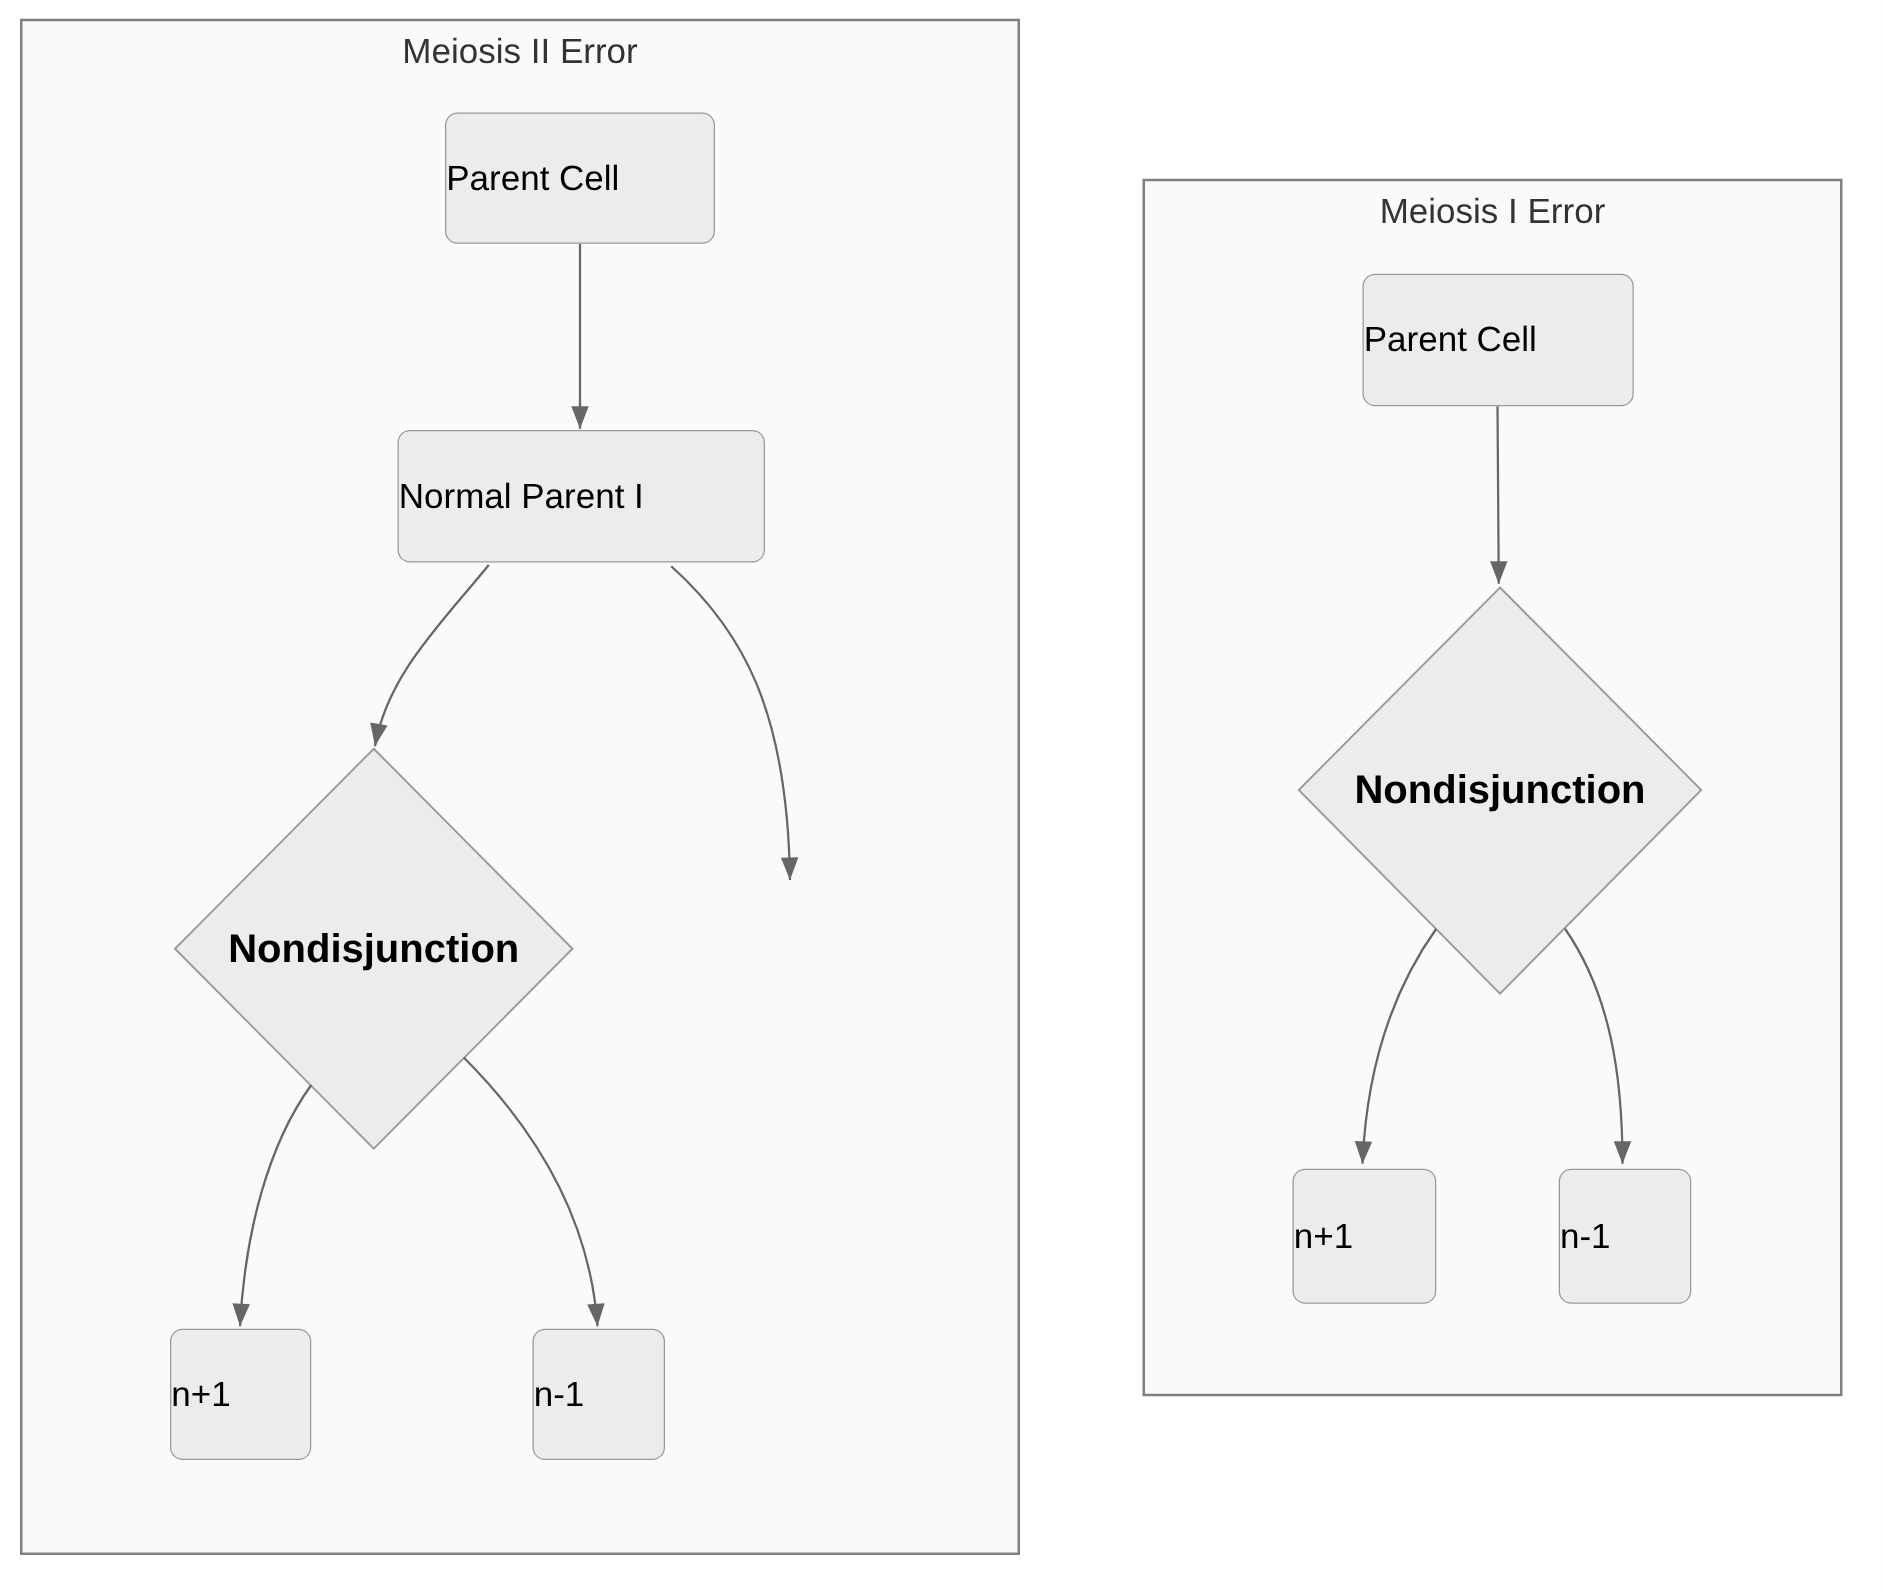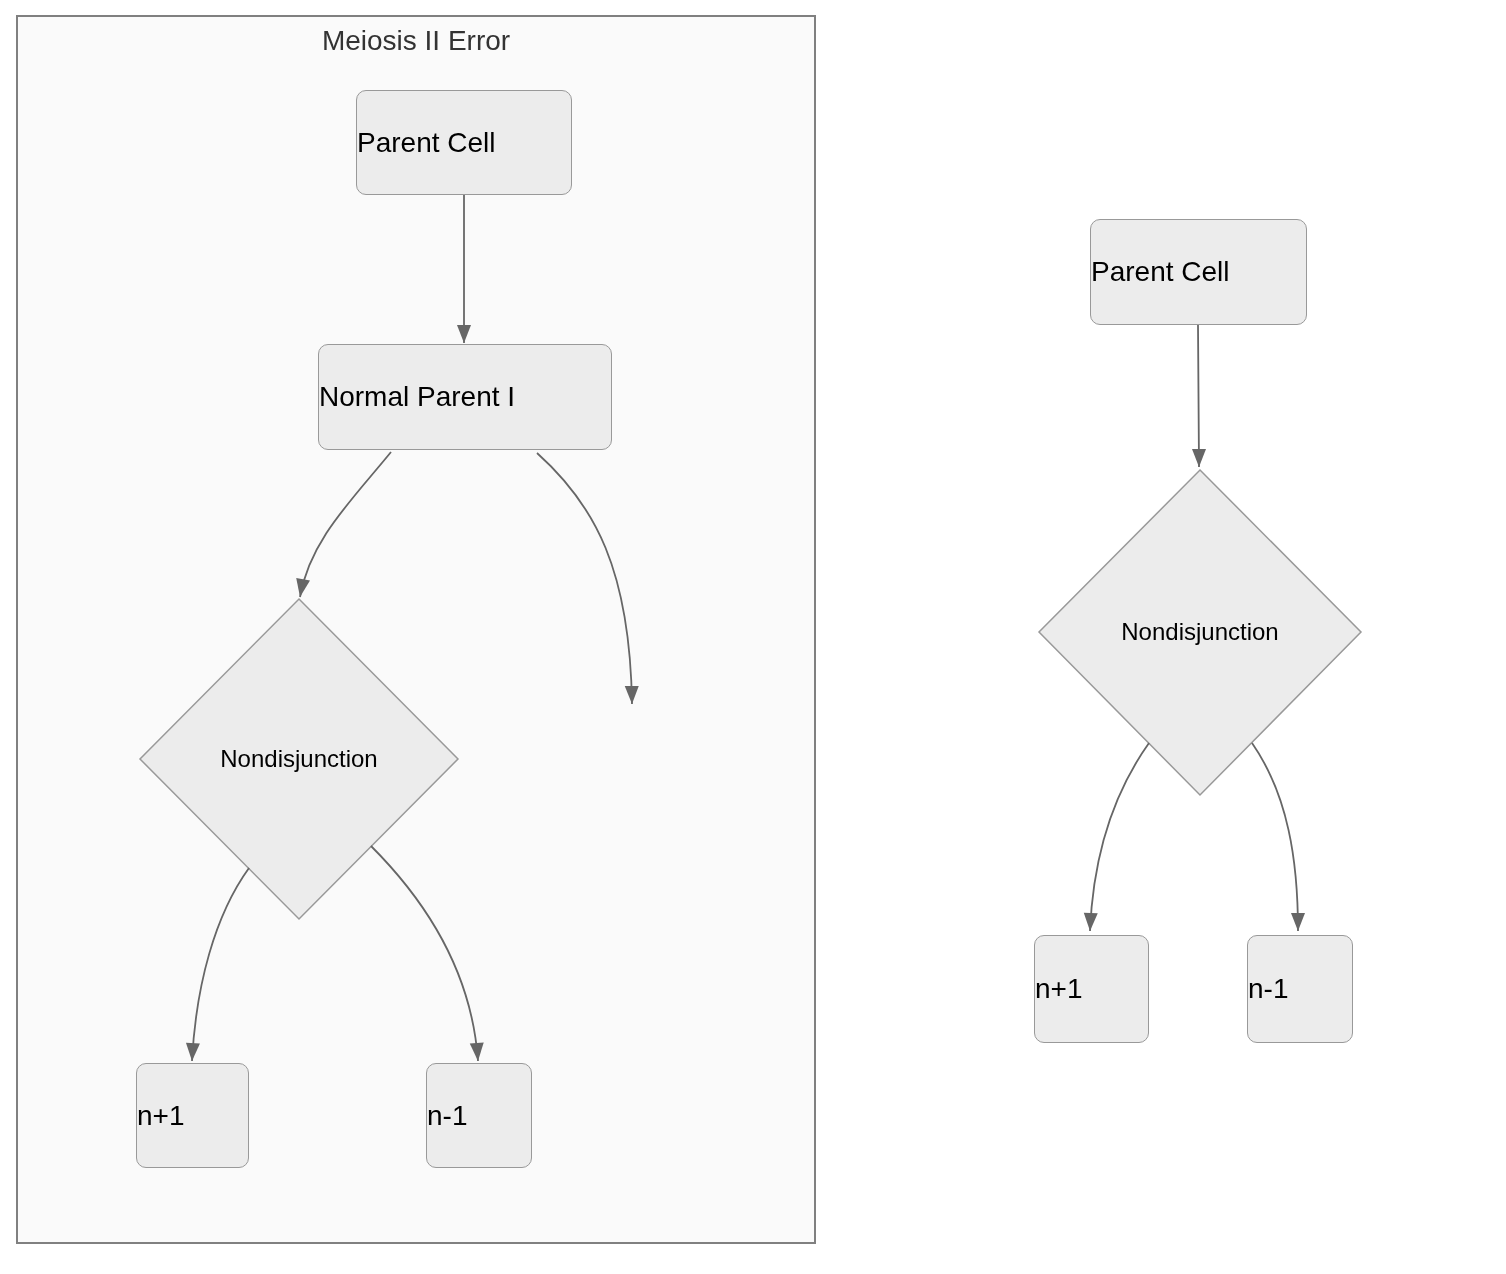--- a/index.html
+++ b/index.html
@@ -63,23 +63,24 @@
     display: flex;
     align-items: center;
     justify-content: flex-start;
     font-size: 28px;
     color: var(--node-text);
     white-space: nowrap;
   }
   .diamond-label {
     position: absolute;
     transform: translate(-50%, -50%);
-    font-size: 24px;
+    font-size: 32px;
     color: var(--node-text);
     white-space: nowrap;
+    font-weight: bold;
   }
   
   .n-parent2   { left: 356px;  top: 90px;   width: 216px; height: 105px; }
   .n-meiosis1  { left: 318px;  top: 344px;  width: 294px; height: 106px; }
   .n-normal2   { left: 552px;  top: 704px;  width: 161px; height: 104px; }
   .n-plus2     { left: 136px;  top: 1063px; width: 113px; height: 105px; }
   .n-minus2    { left: 426px;  top: 1063px; width: 106px; height: 105px; }
   
   .n-parent1   { left: 1090px; top: 219px;  width: 217px; height: 106px; }
   .n-plus1     { left: 1034px; top: 935px;  width: 115px; height: 108px; }
@@ -89,20 +90,23 @@
 </style>
 </head>
 <body>
 
 <div class="canvas">
 
   <div class="cluster cluster-l">
     <div class="cluster-title">Meiosis II Error</div>
   </div>
 
+  <div class="cluster cluster-r">
+    <div class="cluster-title">Meiosis I Error</div>
+  </div>
 
   <svg class="edges-layer" width="1506" height="1274" viewBox="0 0 1506 1274" xmlns="http://www.w3.org/2000/svg">
     <defs>
       <marker id="arrow" markerUnits="userSpaceOnUse" markerWidth="22" markerHeight="20" refX="20" refY="10" orient="auto">
         <path class="arrowhead" d="M2,3 L20,10 L2,17 Z"></path>
       </marker>
     </defs>
 
     <polygon class="diamond" points="299,599 458,759 299,919 140,759"></polygon>
 

